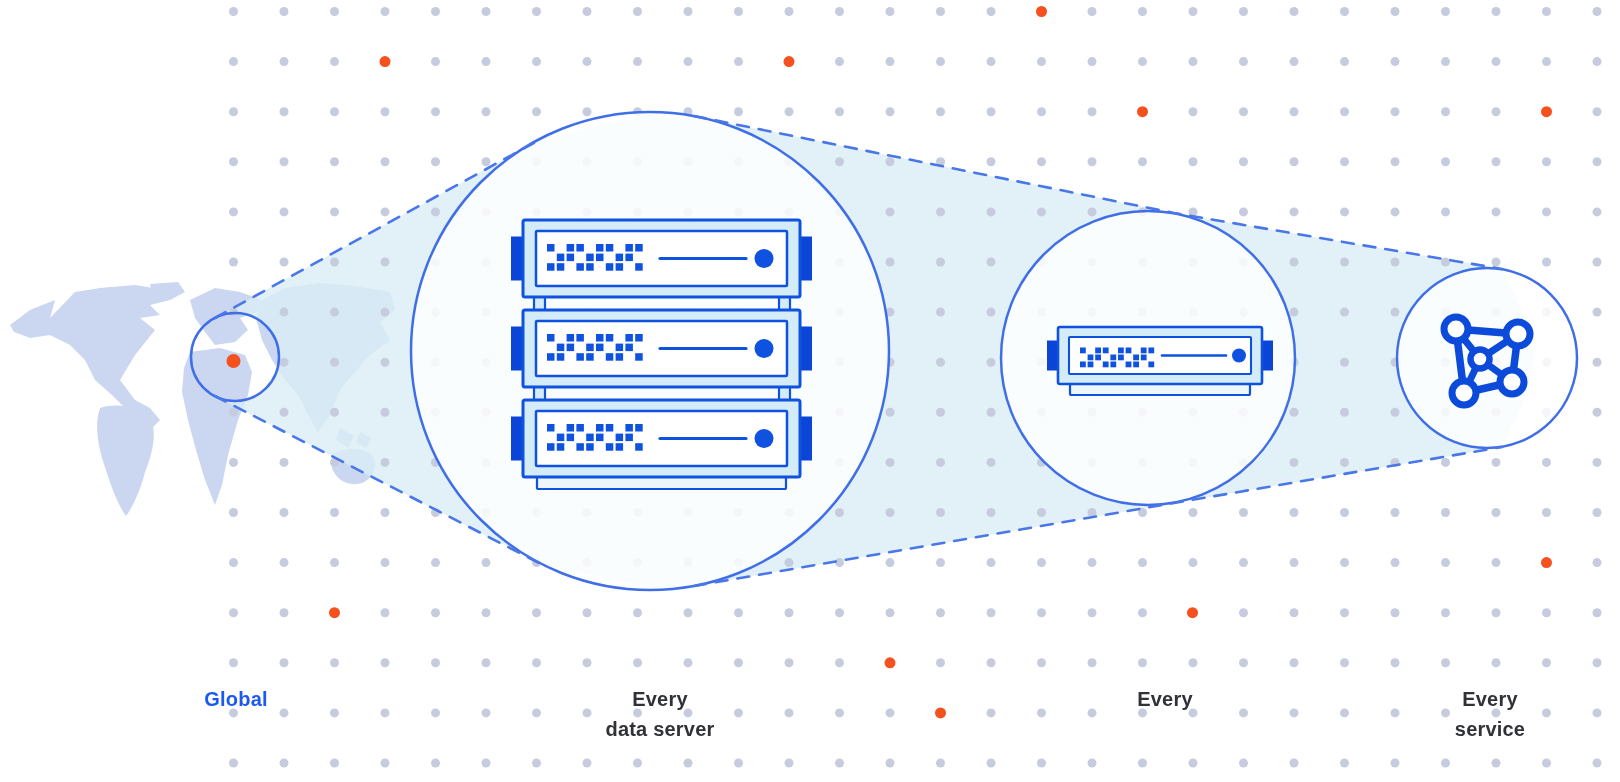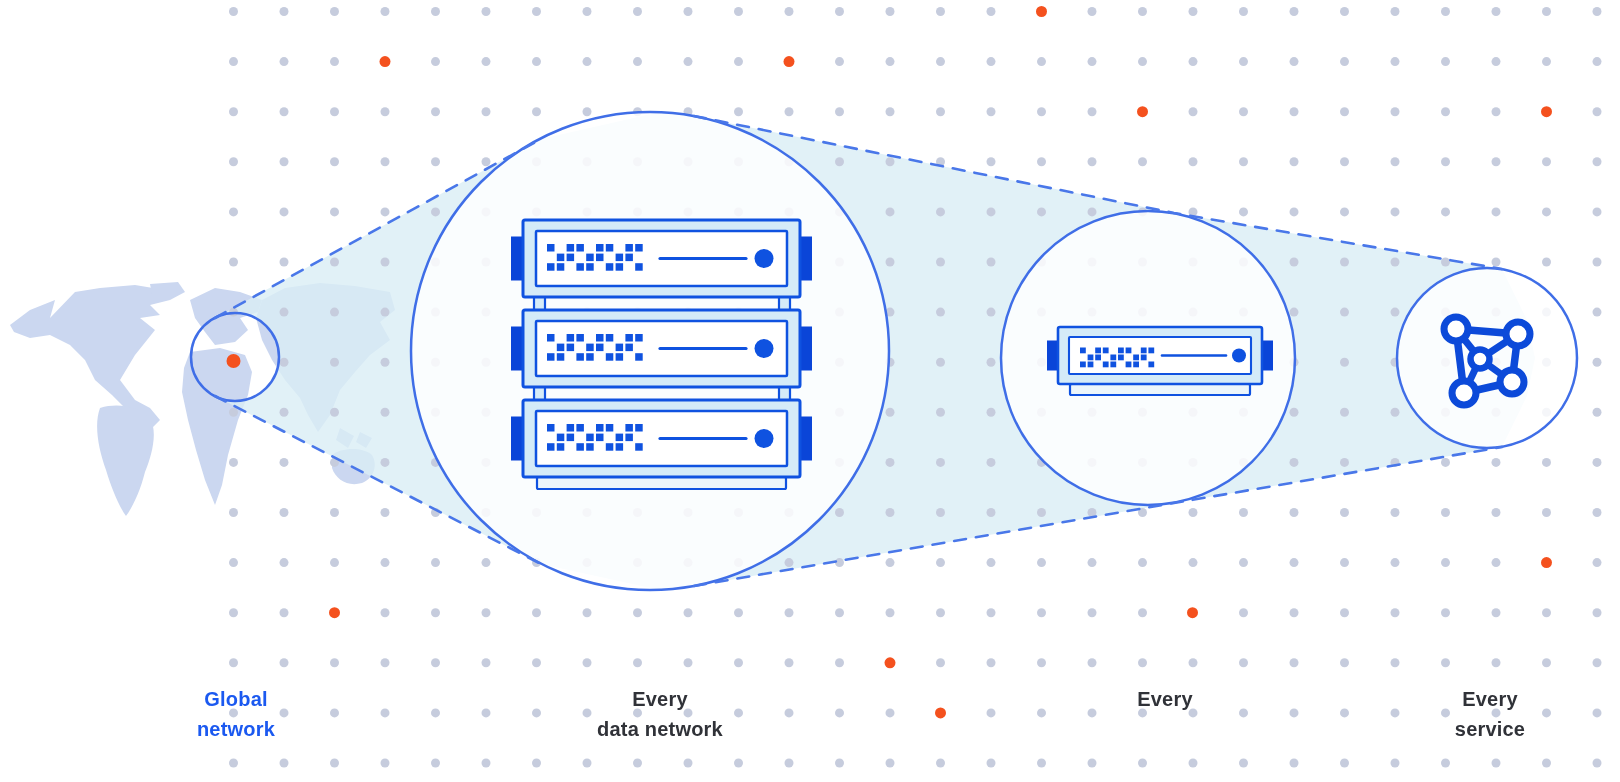--- a/index.html
+++ b/index.html
@@ -624,25 +624,24 @@
         <circle cx="1518" cy="334" r="12" fill="#ffffff" stroke="#0c4ad9" stroke-width="7"></circle>
         <circle cx="1512" cy="382" r="12" fill="#ffffff" stroke="#0c4ad9" stroke-width="7"></circle>
         <circle cx="1464" cy="393" r="12" fill="#ffffff" stroke="#0c4ad9" stroke-width="7"></circle>
         <circle cx="1480" cy="359" r="9.5" fill="#ffffff" stroke="#0c4ad9" stroke-width="6.5"></circle>
       </g>
       <circle cx="233.5" cy="361" r="7" fill="#f4511e"></circle>
     </svg>
 
   <div class="dlabel" style="left: 236px; top: 684px; color: rgb(27, 89, 240);">
     <span>Global</span>
-    <span>network</span>
   </div>
   <div class="dlabel" style="left: 660px; top: 684px; color: rgb(48, 50, 56);">
     <span>Every</span>
-    <span>data network</span>
+    <span>data server</span>
   </div>
   <div class="dlabel" style="left: 1165px; top: 684px; color: rgb(48, 50, 56);">
     <span>Every</span>
   </div>
   <div class="dlabel" style="left: 1490px; top: 684px; color: rgb(48, 50, 56);">
     <span>Every</span>
     <span>service</span>
   </div>
 </div>
 

